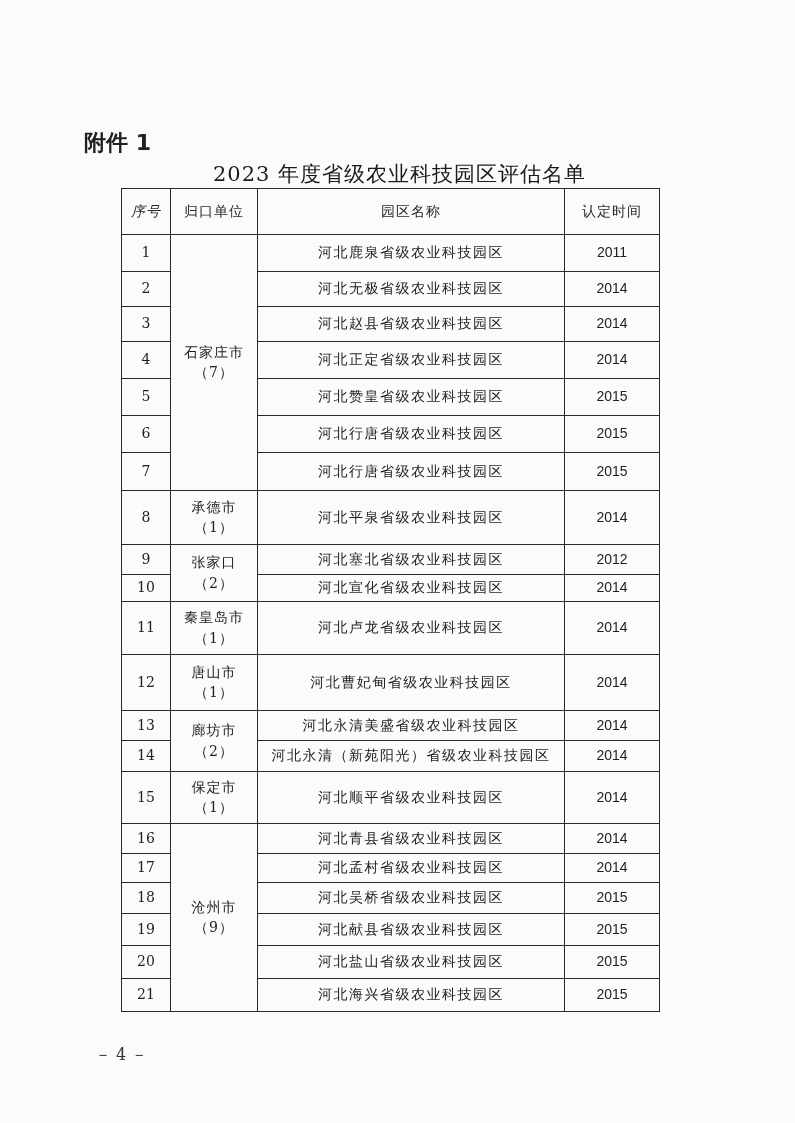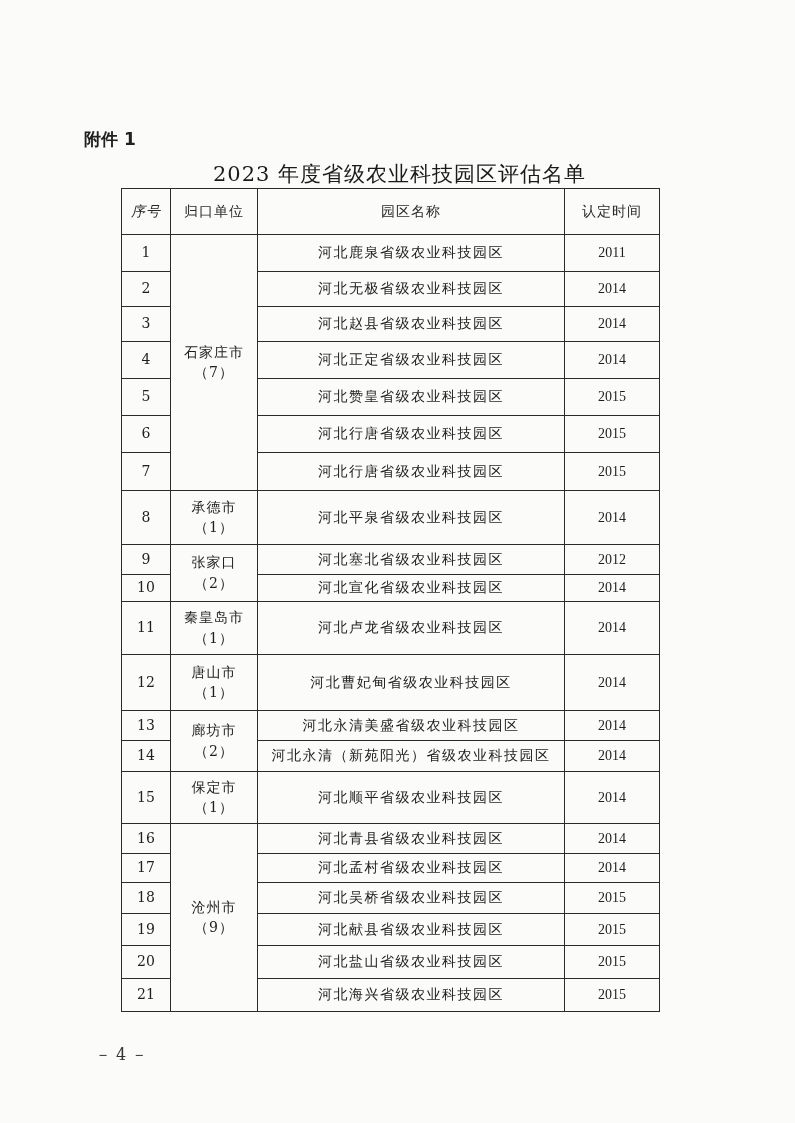--- a/index.html
+++ b/index.html
@@ -4,39 +4,39 @@
 <style>
   html, body { margin: 0; padding: 0; }
   body {
     width: 795px; height: 1123px; background: #fbfbfa;
     position: relative; overflow: hidden;
     font-family: "DejaVu Serif", "Liberation Serif", serif; color: #1e1e1e;
   }
   .attach {
     position: absolute; left: 84px; top: 128px;
     font-family: "DejaVu Sans", "Liberation Sans", sans-serif;
-    font-size: 17px; font-weight: bold; color: #202020;
+    font-size: 22px; font-weight: bold; color: #202020;
   }
   .title {
     position: absolute; left: 0; width: 795px; top: 160px; text-align: center;
     font-size: 21px; letter-spacing: 1px; color: #1a1a1a; padding-left: 4px; box-sizing: border-box;
   }
   table.main {
     position: absolute; left: 121px; top: 188px; width: 534px;
     border-collapse: collapse; table-layout: fixed;
   }
   table.main td, table.main th {
     border: 1.3px solid #2a2a2a; text-align: center; vertical-align: middle;
     font-weight: normal; font-size: 14px; padding: 0; line-height: 1.25;
   }
   table.main th { font-size: 14px; letter-spacing: 1px; color: #2a2a2a; height: 45px; }
   .c-seq { width: 48px; font-style: italic; }
   .c-unit { width: 86px; }
   .c-name { width: 306px; letter-spacing: 1.5px; }
-  .c-year { width: 94px; font-family: Liberation Serif, serif; }
+  .c-year { width: 94px; font-family: Liberation Sans, sans-serif; }
   td.seq { font-family: "DejaVu Serif", serif; font-size: 14px; }
   td.unit { font-size: 14px; letter-spacing: 1px; }
   td.unit .cnt { display: block; margin-top: 3px; }
   .pagenum {
     position: absolute; left: 95px; top: 1045px; font-size: 16px; color: #333;
   }
 </style>
 </head>
 <body>
 

